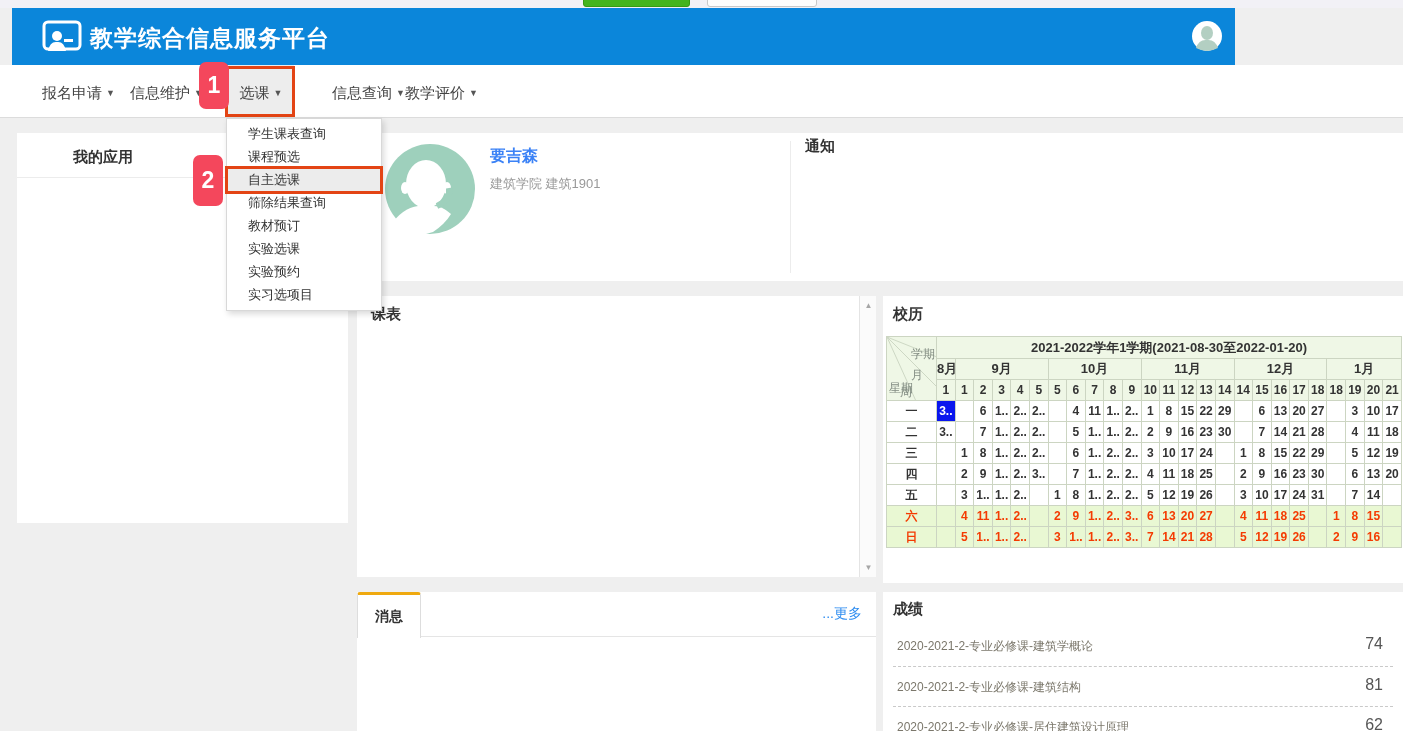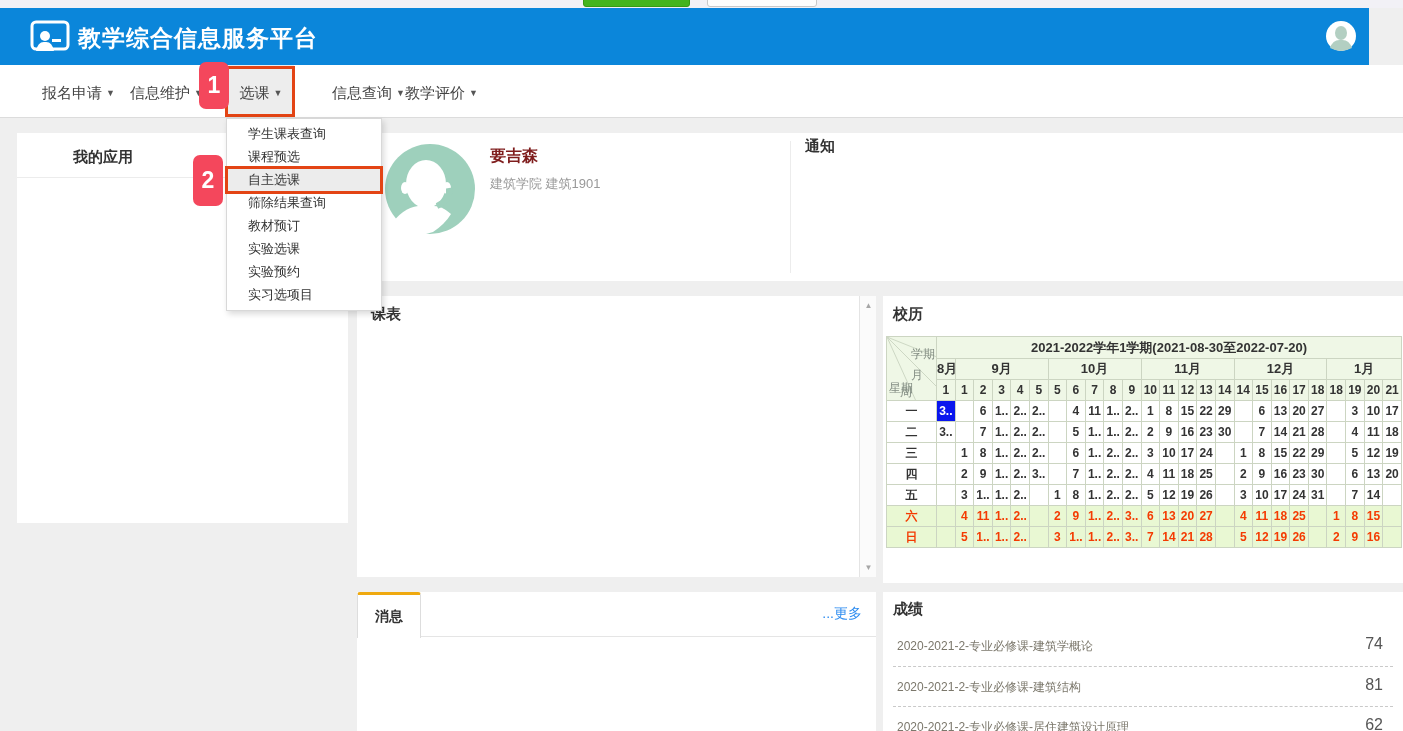--- a/index.html
+++ b/index.html
@@ -6,21 +6,21 @@
   html,body { width:1403px; height:731px; overflow:hidden; }
   body { font-family:"Liberation Sans","DejaVu Sans",sans-serif; background:#efefef; position:relative; }
 
   
   .top-strip { position:absolute; left:0; top:0; width:1403px; height:8px; background:#f2f1f6; z-index:5; }
   .strip-btn { position:absolute; top:-3px; height:10px; border-radius:0 0 3px 3px; }
   .strip-btn.green { left:583px; width:107px; background:#44b41e; border:1px solid #379a13; }
   .strip-btn.plain { left:707px; width:110px; background:#fdfdfd; border:1px solid #c9c9c9; }
 
   
-  .app-header { position:absolute; left:0; top:8px; width:1369px; height:57px; background:#0b86da; }
+  .app-header { position:absolute; left:12px; top:8px; width:1223px; height:57px; background:#0b86da; }
   .logo { position:absolute; left:30px; top:12px; }
   .app-title { position:absolute; left:78px; top:15px; color:#fff; font-size:23px; font-weight:bold; letter-spacing:1px; }
   .topbar-avatar { position:absolute; right:13px; top:13px; width:30px; height:30px; }
 
   
   .navbar { position:absolute; left:0; top:65px; width:1403px; height:53px; background:#fff; border-bottom:1px solid #dcdcdc; }
   .nav-item { position:absolute; top:0; height:52px; line-height:56px; font-size:15px; color:#444; cursor:pointer; white-space:nowrap; }
   .nav-item:nth-child(1){ left:42px; }
   .nav-item:nth-child(2){ left:130px; }
   .nav-item:nth-child(3){ left:228px; width:66px; text-align:center; background:#ededed; }
@@ -44,21 +44,21 @@
 
   
   .panel { position:absolute; background:#fff; }
   .panel-title { font-size:15px; font-weight:bold; color:#333; }
   #panel-myapps { left:17px; top:133px; width:331px; height:390px; }
   #panel-myapps .panel-title { position:absolute; left:28px; top:15px;margin-left:28px; }
   #panel-myapps .hdr-line { position:absolute; left:0; top:44px; width:100%; border-top:1px solid #ececec; }
 
   #panel-profile { left:357px; top:133px; width:1046px; height:148px; }
   .profile-avatar { position:absolute; left:28px; top:11px; }
-  .profile-name { position:absolute; left:133px; top:13px; font-size:16px; font-weight:bold; color:#7f1d1d;font-family:Liberation Mono, monospace; }
+  .profile-name { position:absolute; left:133px; top:13px; font-size:16px; font-weight:bold; color:#3b82f6;font-family:Liberation Mono, monospace; }
   .profile-dept { position:absolute; left:133px; top:42px; font-size:13px; color:#999; }
   .v-divider { position:absolute; left:433px; top:8px; height:132px; width:0; border-left:1px solid #ececec; }
   .notice-title { position:absolute; left:448px; top:4px; }
 
   #panel-timetable { left:357px; top:296px; width:519px; height:281px; }
   #panel-timetable .panel-title { position:absolute; left:14px; top:9px; }
   .scrollbar { position:absolute; right:0; top:0; width:17px; height:281px; background:#fbfbfb; border-left:1px solid #e4e4e4; }
   .scroll-arrow { position:absolute; left:0; width:17px; text-align:center; font-size:8px; color:#a6a6a6; cursor:pointer; }
   .scroll-up { top:5px; } .scroll-down { bottom:5px; }
 
@@ -221,21 +221,21 @@
               <svg width="50" height="84">
                 <line x1="0" y1="0" x2="50" y2="20" stroke="#cdd7c4" stroke-width="1"></line>
                 <line x1="0" y1="0" x2="50" y2="50" stroke="#cdd7c4" stroke-width="1"></line>
                 <line x1="0" y1="0" x2="38" y2="84" stroke="#cdd7c4" stroke-width="1"></line>
               </svg>
               <span class="c-xq">学期</span>
               <span class="c-yue">月</span>
               <span class="c-zhou">周</span>
               <span class="c-xing">星期</span>
             </td>
-            <td class="hdr sem" colspan="25">2021-2022学年1学期(2021-08-30至2022-07-20)</td>
+            <td class="hdr sem" colspan="25">2021-2022学年1学期(2021-08-30至2022-01-20)</td>
           </tr>
           <tr>
             <td class="hdr mon" colspan="1">8月</td>
             <td class="hdr mon" colspan="5">9月</td>
             <td class="hdr mon" colspan="5">10月</td>
             <td class="hdr mon" colspan="5">11月</td>
             <td class="hdr mon" colspan="5">12月</td>
             <td class="hdr mon" colspan="4">1月</td>
           </tr>
           <tr>

